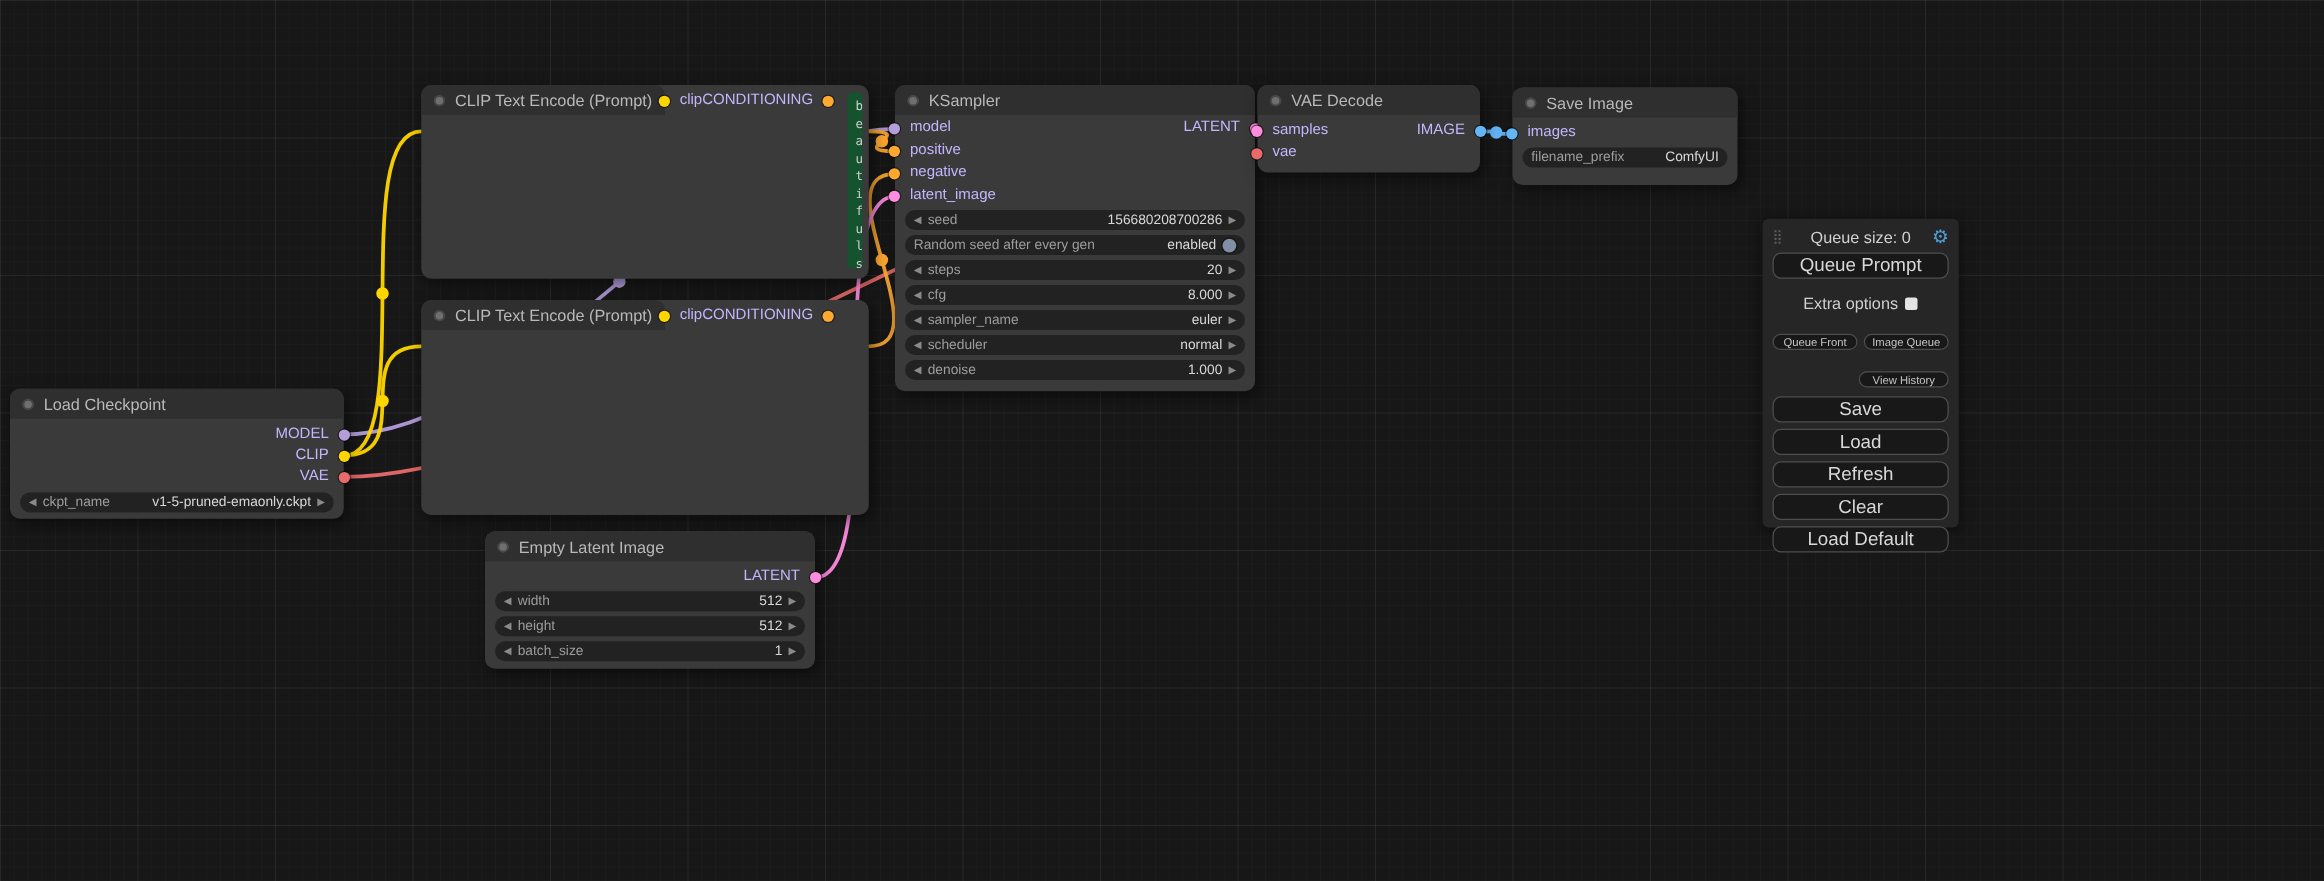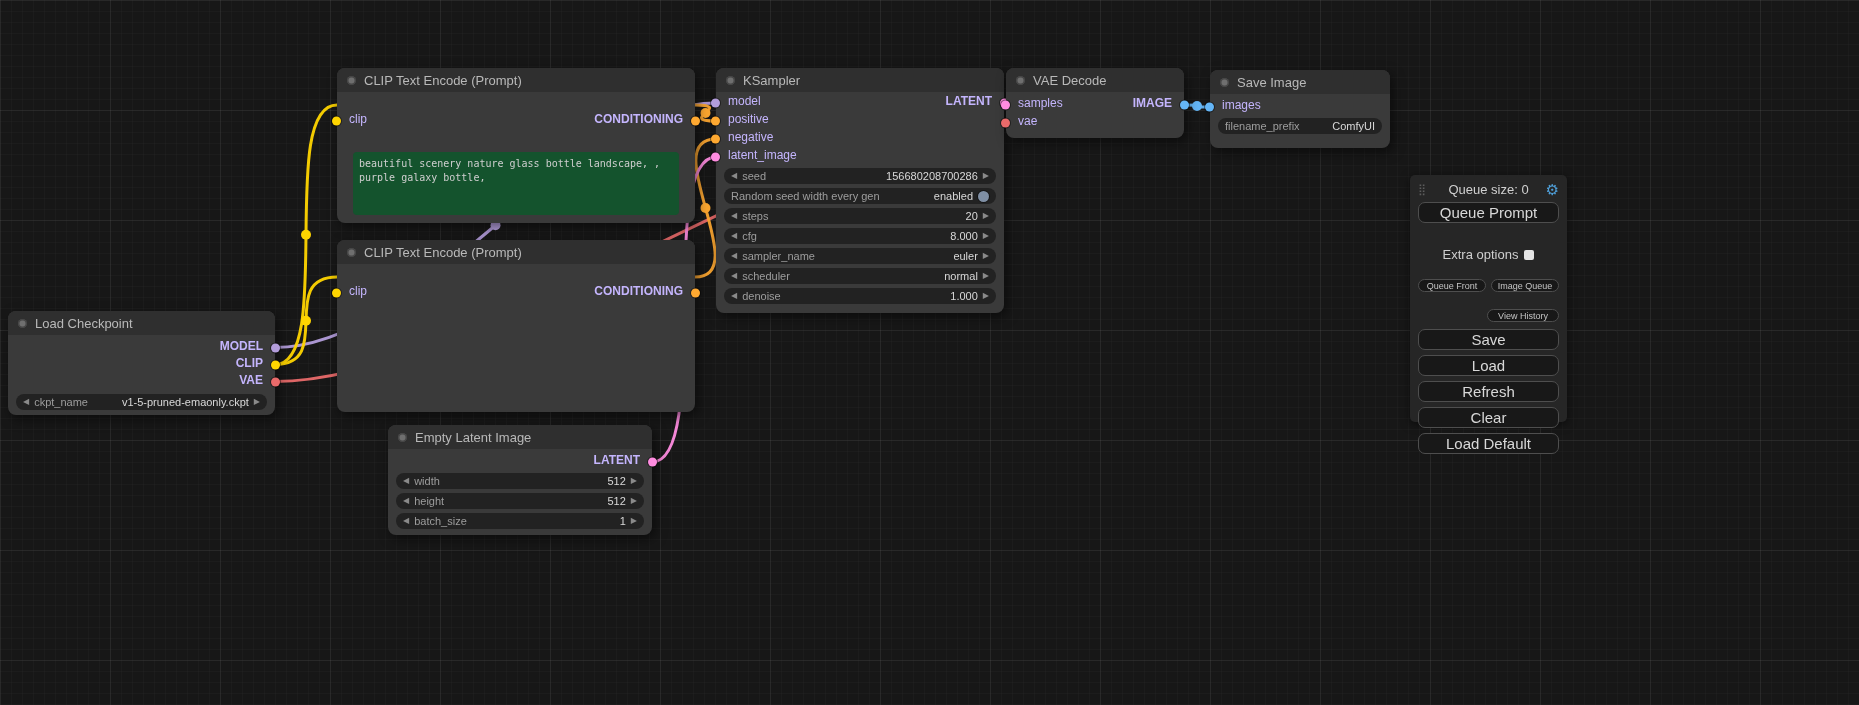--- a/index.html
+++ b/index.html
@@ -14,37 +14,37 @@
       linear-gradient(90deg, rgba(255,255,255,0.02) 1px, transparent 1px);
     background-size:110px 110px,110px 110px,11px 11px,11px 11px;
   }
   svg.wires{position:absolute;left:0;top:0;z-index:1;}
   svg.wires path{fill:none;stroke-width:3;stroke-linecap:round;opacity:.95;}
 
   .node{
     position:absolute;background:#3a3a3a;border-radius:8px;z-index:2;
     box-shadow:3px 4px 12px rgba(0,0,0,.5);
   }
-  .node.flex{display:flex;flex-direction:column;gap:16px;}
+  .node.flex{display:flex;}
   .node-title{
     height:24px;background:#2f2f2f;border-radius:8px 8px 0 0;
     display:flex;align-items:center;padding:0 10px;
     color:#b9b9b9;font-size:13px;flex:0 0 auto;
   }
   .title-dot{
     width:9px;height:9px;border-radius:50%;background:#6f6f6f;margin-right:8px;
     box-shadow:inset 0 0 0 1.5px rgba(0,0,0,.35);flex:0 0 auto;
   }
   .slot-row{
     position:relative;height:18px;display:flex;align-items:flex-start;
     padding:0 12px;color:#c4b5fd;font-size:12px;flex:0 0 auto;
   }
   .slot-row.h17{height:17px;}
   .mt4{margin-top:4px;} .mt2{margin-top:2px;}
-  .slot-label.out{margin-left:auto;font-weight:bold;}
+  .slot-label.out{margin-left:auto;}
   .dot{
     position:absolute;top:50%;transform:translateY(-50%);
     width:9px;height:9px;border-radius:50%;background:#888;
     box-shadow:0 0 0 1px rgba(0,0,0,.45);
   }
   .dot.in{left:-5px;} .dot.out-dot{right:-5px;}
 
   .widget{
     height:16px;background:#222;border-radius:8px;margin:4px 8px 0;
     display:flex;align-items:center;gap:5px;padding:0 7px;
@@ -74,21 +74,21 @@
   .qp-header{position:relative;}
   .gear{font-size:15px;margin-left:auto;line-height:1;cursor:pointer;}
   button{font-family:inherit;}
   .qp-btn{
     background:#181818;border:1px solid #4e4e4e;border-radius:7px;color:#d8d8d8;
     display:block;width:100%;box-sizing:border-box;cursor:pointer;
   }
   .qp-btn.big{height:23px;font-size:15px;margin-top:4px;}
   .qp-btn.med{height:21px;font-size:15px;margin-top:5px;}
   .qp-btn.small{height:13px;font-size:9px;border-radius:8px;padding:0 4px;color:#c4c4c4;}
-  .extra-row{display:flex;align-items:center;justify-content:center;gap:6px;margin-top:24px;font-size:13px;color:#cfcfcf;flex:0 0 auto;}
+  .extra-row{display:flex;align-items:center;justify-content:center;gap:6px;margin-top:12px;font-size:13px;color:#cfcfcf;flex:0 0 auto;}
   .checkbox{width:10px;height:10px;background:#e4e4e4;border-radius:2px;display:inline-block;cursor:pointer;}
   .small-row{display:flex;gap:5px;margin-top:17px;flex:0 0 auto;}
   .small-row .qp-btn.small{flex:1;}
   .small-row.center{justify-content:flex-end;}
   .small-row.center .qp-btn.small{flex:0 0 72px;}
   .qp-actions{margin-top:7px;}
 </style>
 </head>
 <body>
 
@@ -219,21 +219,21 @@
       <span class="dot in" style="background-color: rgb(255, 140, 224);"></span>
       <span class="slot-label">latent_image</span>
     </div>
     <div class="widget mt2">
       <span class="arrow">◀</span>
       <span class="w-label">seed</span>
       <span class="w-value">156680208700286</span>
       <span class="arrow">▶</span>
     </div>
     <div class="widget">
-      <span class="w-label">Random seed width every gen</span>
+      <span class="w-label">Random seed after every gen</span>
       <span class="w-value">enabled</span>
       <span class="toggle-knob" style="background-color: rgb(127, 143, 164);"></span>
     </div>
     <div class="widget">
       <span class="arrow">◀</span>
       <span class="w-label">steps</span>
       <span class="w-value">20</span>
       <span class="arrow">▶</span>
     </div>
     <div class="widget">

